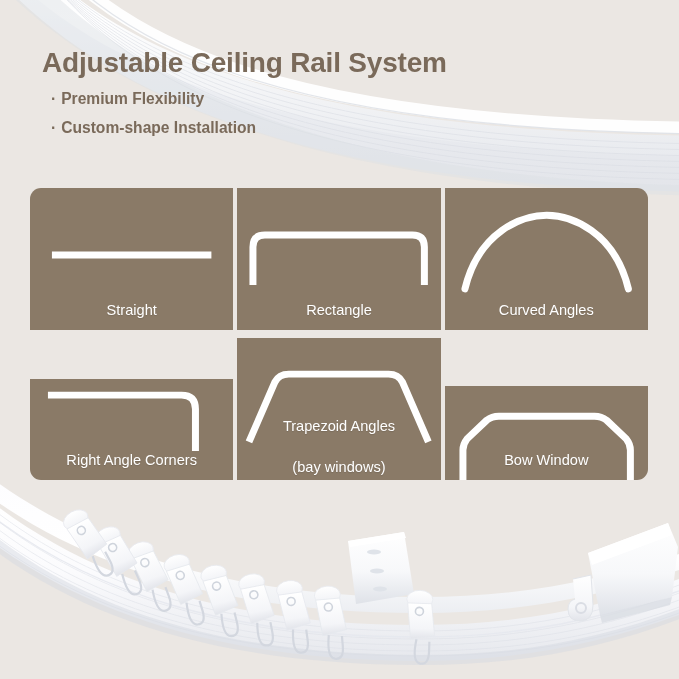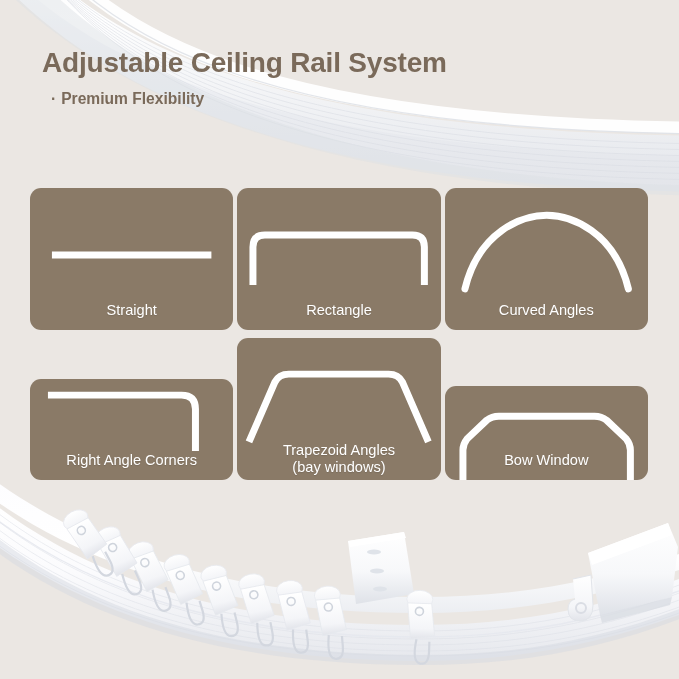--- a/index.html
+++ b/index.html
@@ -33,42 +33,41 @@
   .grid{
     position:absolute;left:30px;top:188px;width:618px;height:292px;
     display:grid;grid-template-columns:1fr 1fr 1fr;grid-template-rows:1fr 1fr;
     gap:8px 4px;
   }
   .cell{
     background:#8a7a67;
     position:relative;
     display:flex;flex-direction:column;align-items:center;justify-content:flex-end;
     overflow:hidden;
-    border-radius:11px;
   }
   
   .cell.r1c1{border-top-left-radius:11px;}
   .cell.r1c3{border-top-right-radius:11px;justify-content:flex-end;}
   .cell.r2c1{border-bottom-left-radius:11px;margin-top:41px;}
   .cell.r2c3{border-bottom-right-radius:11px;margin-top:48px;}
 
   .shape{
     position:absolute;left:0;right:0;top:0;
     height:100%;
     display:flex;align-items:center;justify-content:center;
   }
   .shape svg{display:block;}
   .cell-label{
     position:relative;z-index:2;
     color:#ffffff;font-size:14.6px;font-weight:normal;
     text-align:center;line-height:1.18;
     padding-bottom:11px;
     text-shadow:0 1px 1px rgba(0,0,0,.12);
   }
-  .cell-label .l2{display:block;}
+  .cell-label .l2{display:block;margin-top:24px;}
   .cell.two-line .cell-label{padding-bottom:4px;}
 </style>
 </head>
 <body>
 
 <div id="stage">
 
   <div class="top-rail-wrap">
     <svg width="780" height="270" viewBox="0 0 780 270">
       <defs>
@@ -114,20 +113,23 @@
       <path d="M 2 -66 C 90 100 298 248 792 246 L 792 256 C 298 258 62 122 -30 -50 Z" fill="#dcdfe5" opacity="0.45"></path>
     </svg>
   </div>
 
   <div class="header">
     <h1 class="title">Adjustable Ceiling Rail System</h1>
     <ul class="bullets">
       <li>
         <span class="dot">·</span><span>Premium Flexibility</span>
       </li>
+      <li>
+        <span class="dot">·</span><span>Custom-shape Installation</span>
+      </li>
     </ul>
   </div>
 
   <div class="grid">
 
     <div class="cell r1c1">
       <div class="shape">
         <svg width="204" height="140" viewBox="0 0 204 140">
           <line x1="22" y1="66" x2="182" y2="66" stroke="#ffffff" stroke-width="7" stroke-linecap="butt"></line>
         </svg>

